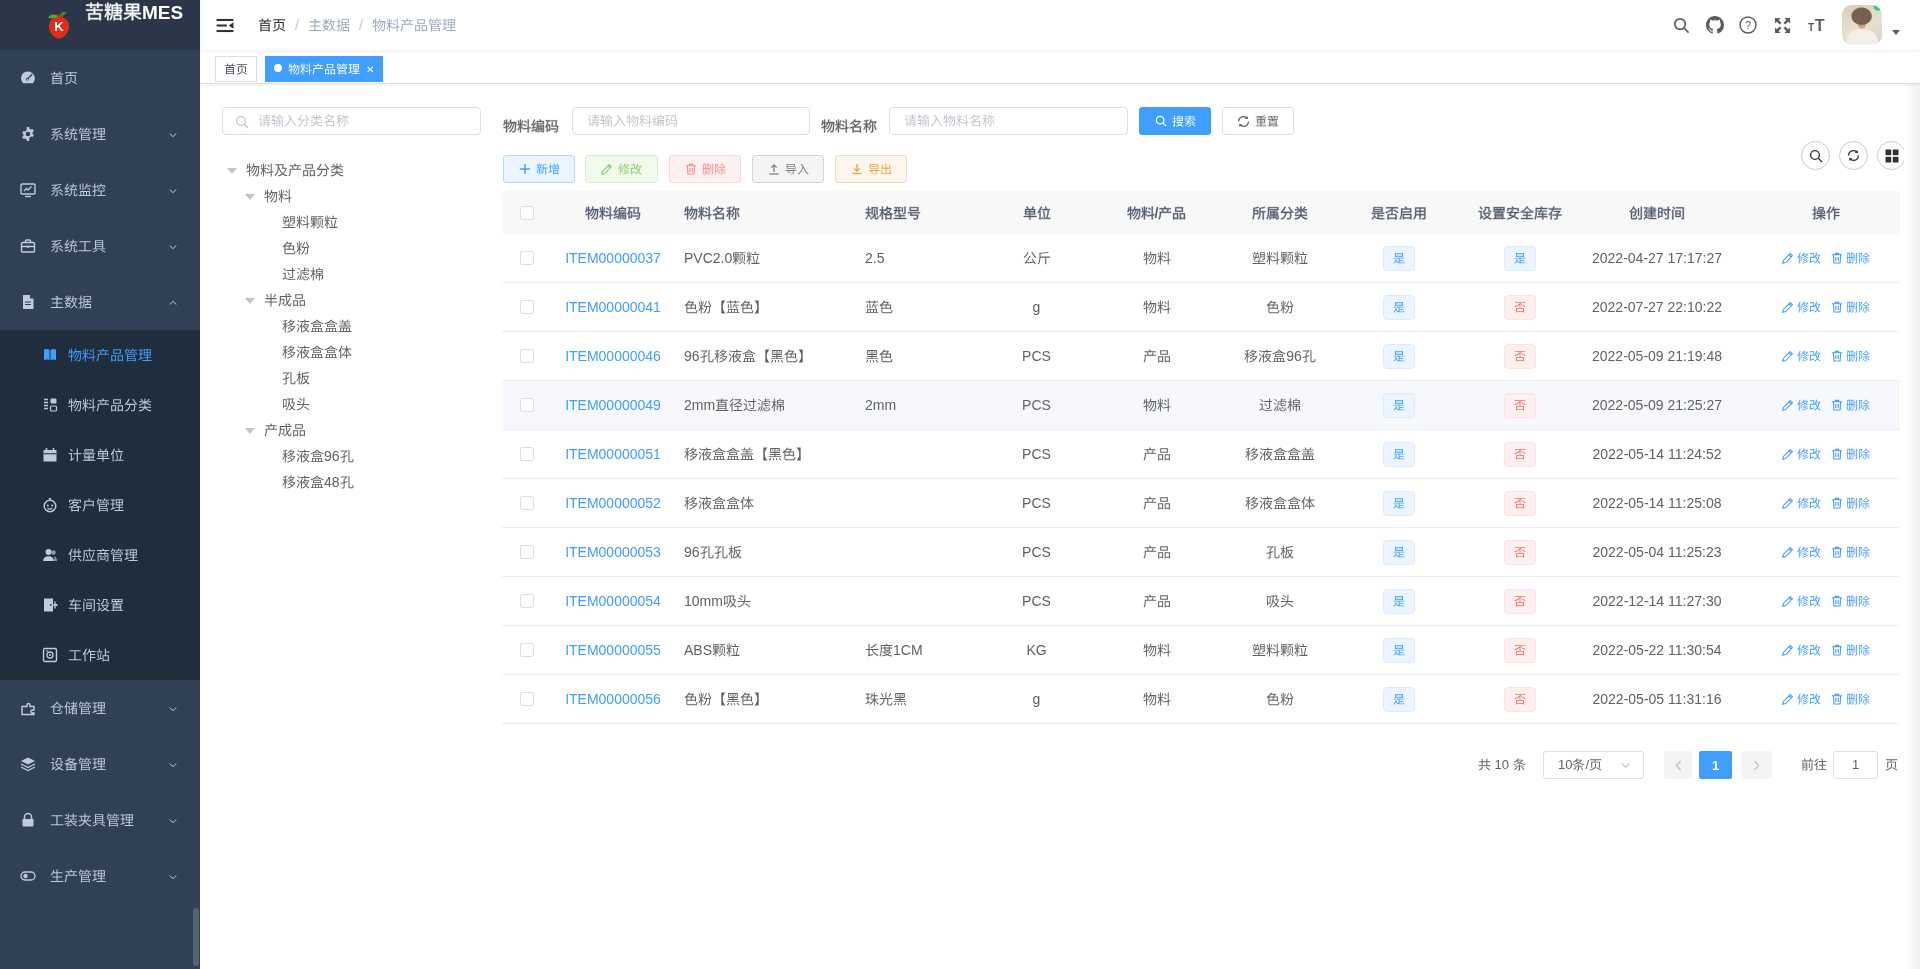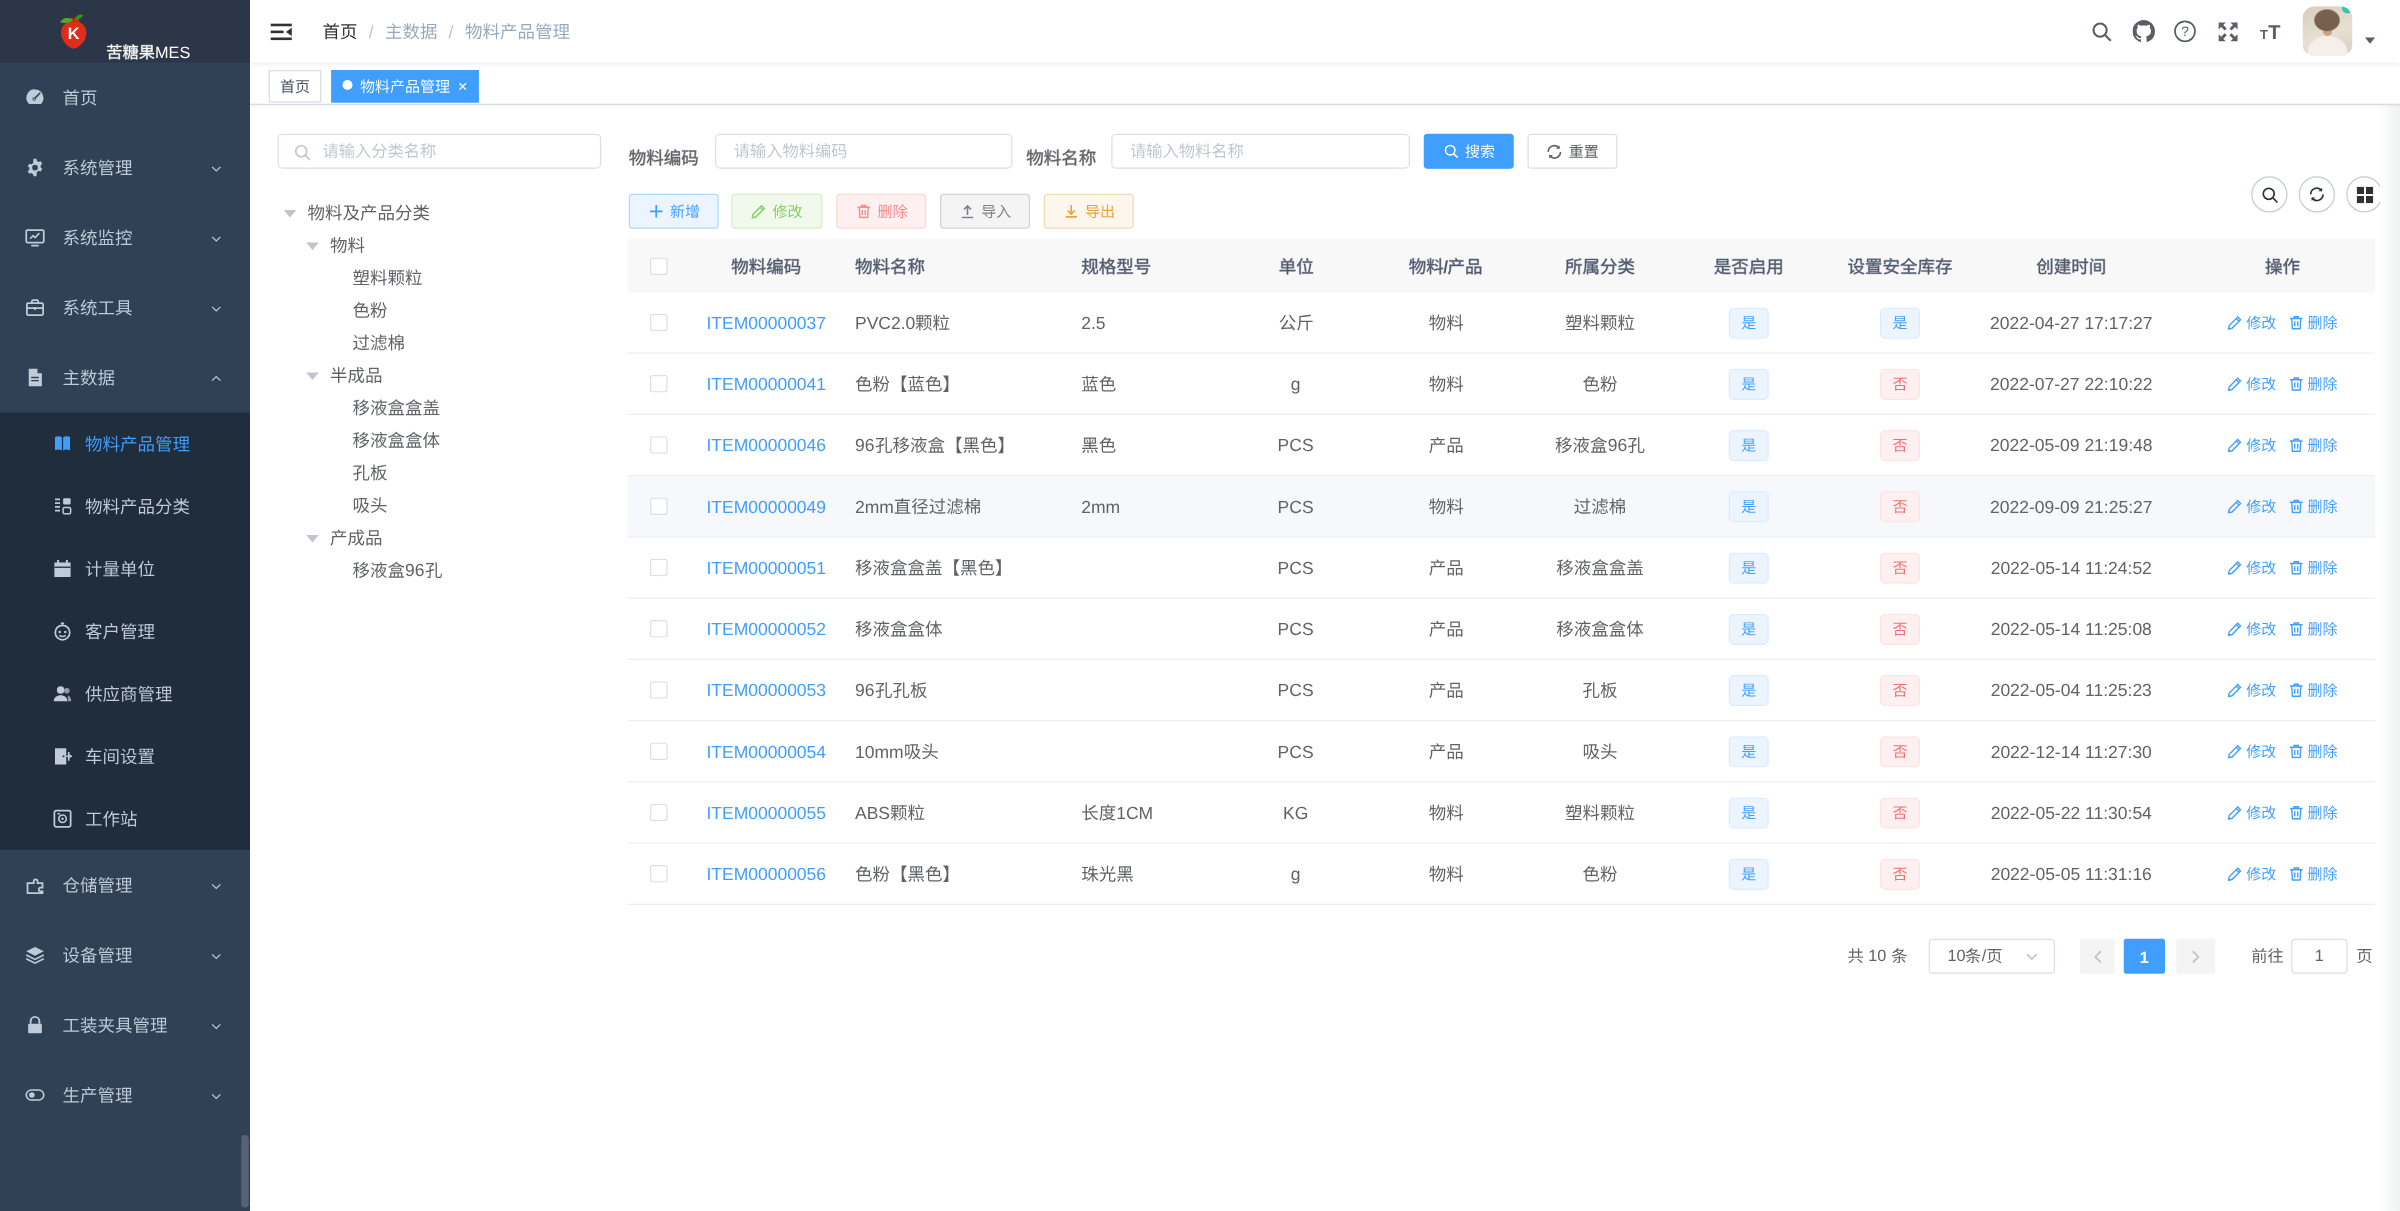--- a/index.html
+++ b/index.html
@@ -1,20 +1,20 @@
 <!DOCTYPE html>
 <html><head><meta charset="utf-8"><title>MES</title><style>
 *{margin:0;padding:0;box-sizing:border-box}
 html,body{width:1920px;height:969px;overflow:hidden;font-family:"Liberation Sans",sans-serif;background:#fff}
 svg.cn{height:1em;vertical-align:-0.13em;fill:currentColor;overflow:visible}
 svg.cn.bb g{stroke:currentColor;stroke-width:26}
 
 #side{position:fixed;left:0;top:0;bottom:0;width:200px;background:#304156;z-index:5}
 #logo{height:50px;position:relative;background:#2b3649}
-#logo .ttl{position:absolute;left:85px;top:34px;color:#fff;font-weight:normal;font-size:13px}
+#logo .ttl{position:absolute;left:85px;top:2px;color:#fff;font-weight:bold;font-size:19px}
 .mi{position:absolute;left:0;width:200px;height:56px;color:#bfcbd9;font-size:14px}
 .mi .ic{position:absolute;left:20px;top:50%;margin-top:-8px;width:16px;height:16px}
 .mi .tx{position:absolute;left:50px;top:50%;margin-top:-10px;height:20px;line-height:20px}
 .mi .ar{position:absolute;right:22px;top:50%;margin-top:-4px;width:10px;height:10px}
 .smi{position:absolute;left:0;width:200px;height:50px;color:#bfcbd9;font-size:14px}
 .smi .ic{position:absolute;left:42px;top:50%;margin-top:-8px;width:16px;height:16px}
 .smi .tx{position:absolute;left:68px;top:50%;margin-top:-10px;height:20px;line-height:20px}
 #subbg{position:absolute;left:0;top:330px;width:200px;height:350px;background:#1f2d3d}
 
 #nav{position:fixed;left:200px;top:0;width:1720px;height:50px;background:#fff;z-index:4;box-shadow:0 1px 4px rgba(0,21,41,.08)}
@@ -675,20 +675,33 @@
             <use href="#u79fb" x="0"></use>
             <use href="#u6db2" x="1000"></use>
             <use href="#u76d2" x="2000"></use>
           </g>
         </svg>96<svg class="cn" style="width:1em" viewBox="0 0 1000 1000">
           <g transform="translate(0,880) scale(1,-1)">
             <use href="#u5b54" x="0"></use>
           </g>
         </svg></span>
     </div>
+    <div class="tn" style="left:0;top:384px;width:290px">
+      <span style="position:absolute;left:82px"><svg class="cn" style="width:3em" viewBox="0 0 3000 1000">
+          <g transform="translate(0,880) scale(1,-1)">
+            <use href="#u79fb" x="0"></use>
+            <use href="#u6db2" x="1000"></use>
+            <use href="#u76d2" x="2000"></use>
+          </g>
+        </svg>48<svg class="cn" style="width:1em" viewBox="0 0 1000 1000">
+          <g transform="translate(0,880) scale(1,-1)">
+            <use href="#u5b54" x="0"></use>
+          </g>
+        </svg></span>
+    </div>
     <div class="flab" style="left:303px"><svg class="cn bb" style="width:4em" viewBox="0 0 4000 1000">
         <g transform="translate(0,880) scale(1,-1)">
           <use href="#u7269" x="0"></use>
           <use href="#u6599" x="1000"></use>
           <use href="#u7f16" x="2000"></use>
           <use href="#u7801" x="3000"></use>
         </g>
       </svg></div>
     <div class="fin" style="left:372px;width:238px"><svg class="cn" style="width:7em" viewBox="0 0 7000 1000">
         <g transform="translate(0,880) scale(1,-1)">
@@ -1243,21 +1256,21 @@
         </div>
         <div class="td" style="width:84px">
           <span class="etag n">
             <svg class="cn" style="width:1em" viewBox="0 0 1000 1000">
               <g transform="translate(0,880) scale(1,-1)">
                 <use href="#u5426" x="0"></use>
               </g>
             </svg>
           </span>
         </div>
-        <div class="td" style="width:190px">2022-09-09 21:25:27</div>
+        <div class="td" style="width:190px">2022-05-09 21:25:27</div>
         <div class="td" style="width:148px">
           <div class="ops">
             <span class="op">
               <svg viewBox="0 0 12 12" width="12" height="12">
                 <path d="M8.2 1.6l2.2 2.2-6.8 6.8L.8 11.2l.6-2.8zM7 2.8l2.2 2.2" fill="none" stroke="currentColor" stroke-width="1.1"></path>
               </svg>
               <svg class="cn" style="width:2em" viewBox="0 0 2000 1000">
                 <g transform="translate(0,880) scale(1,-1)">
                   <use href="#u4fee" x="0"></use>
                   <use href="#u6539" x="1000"></use>

